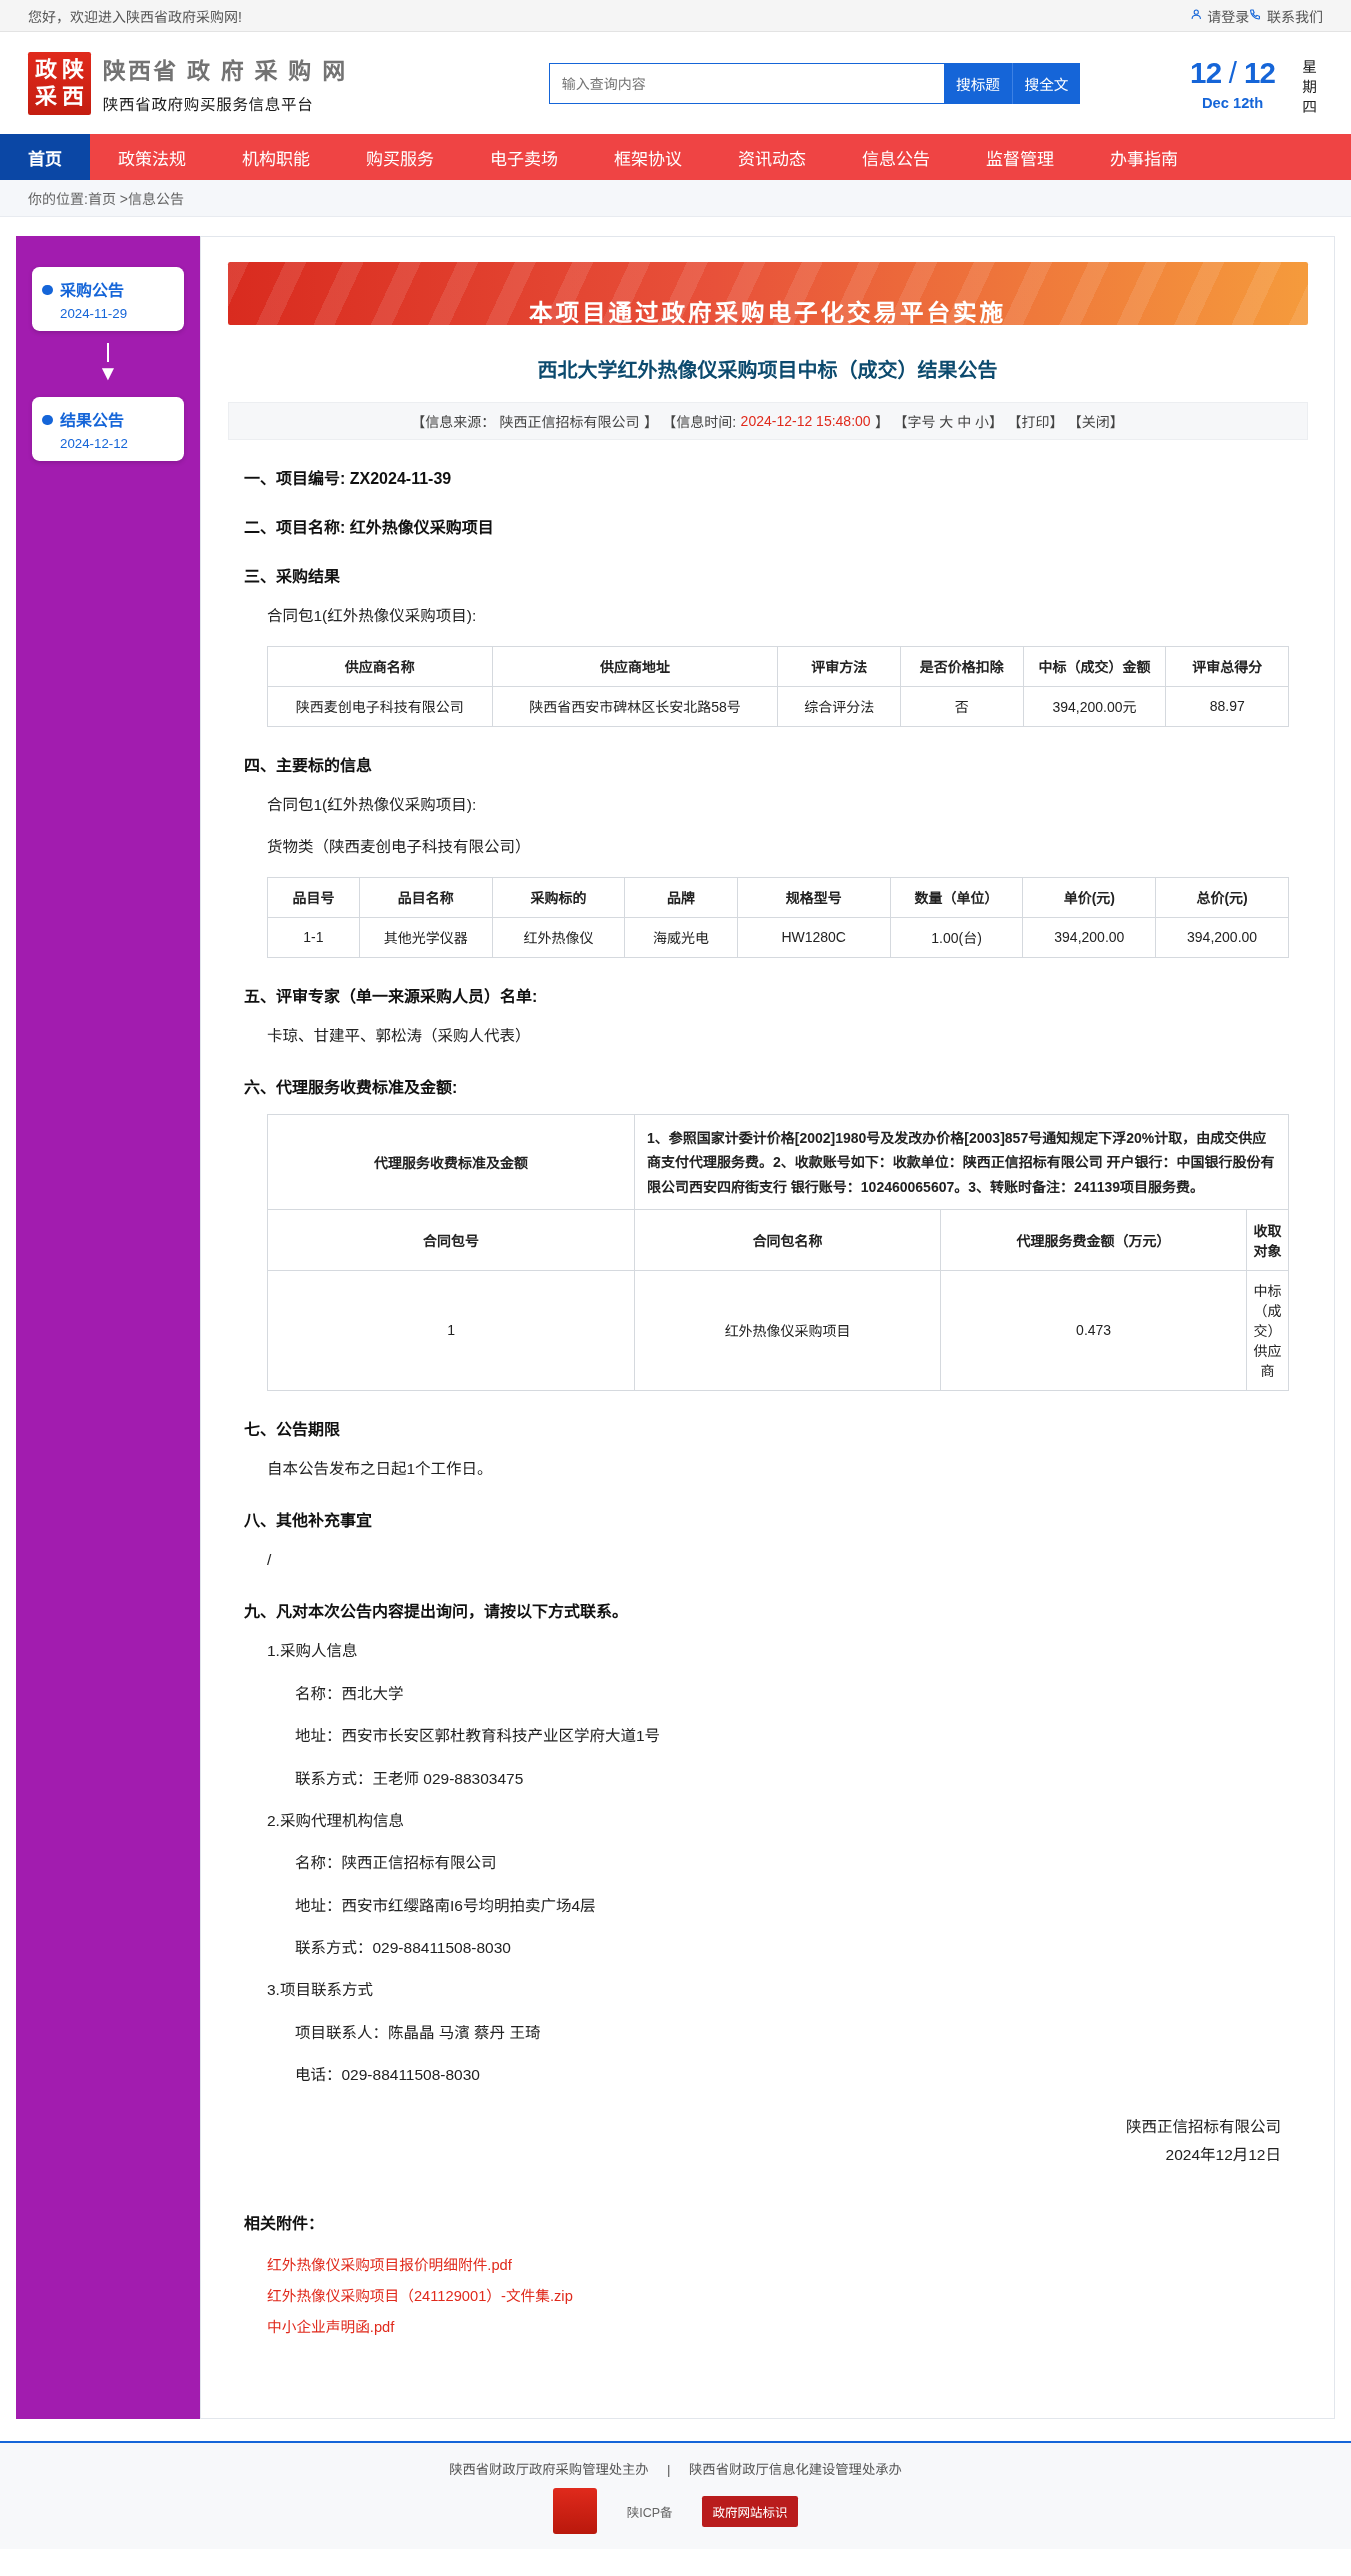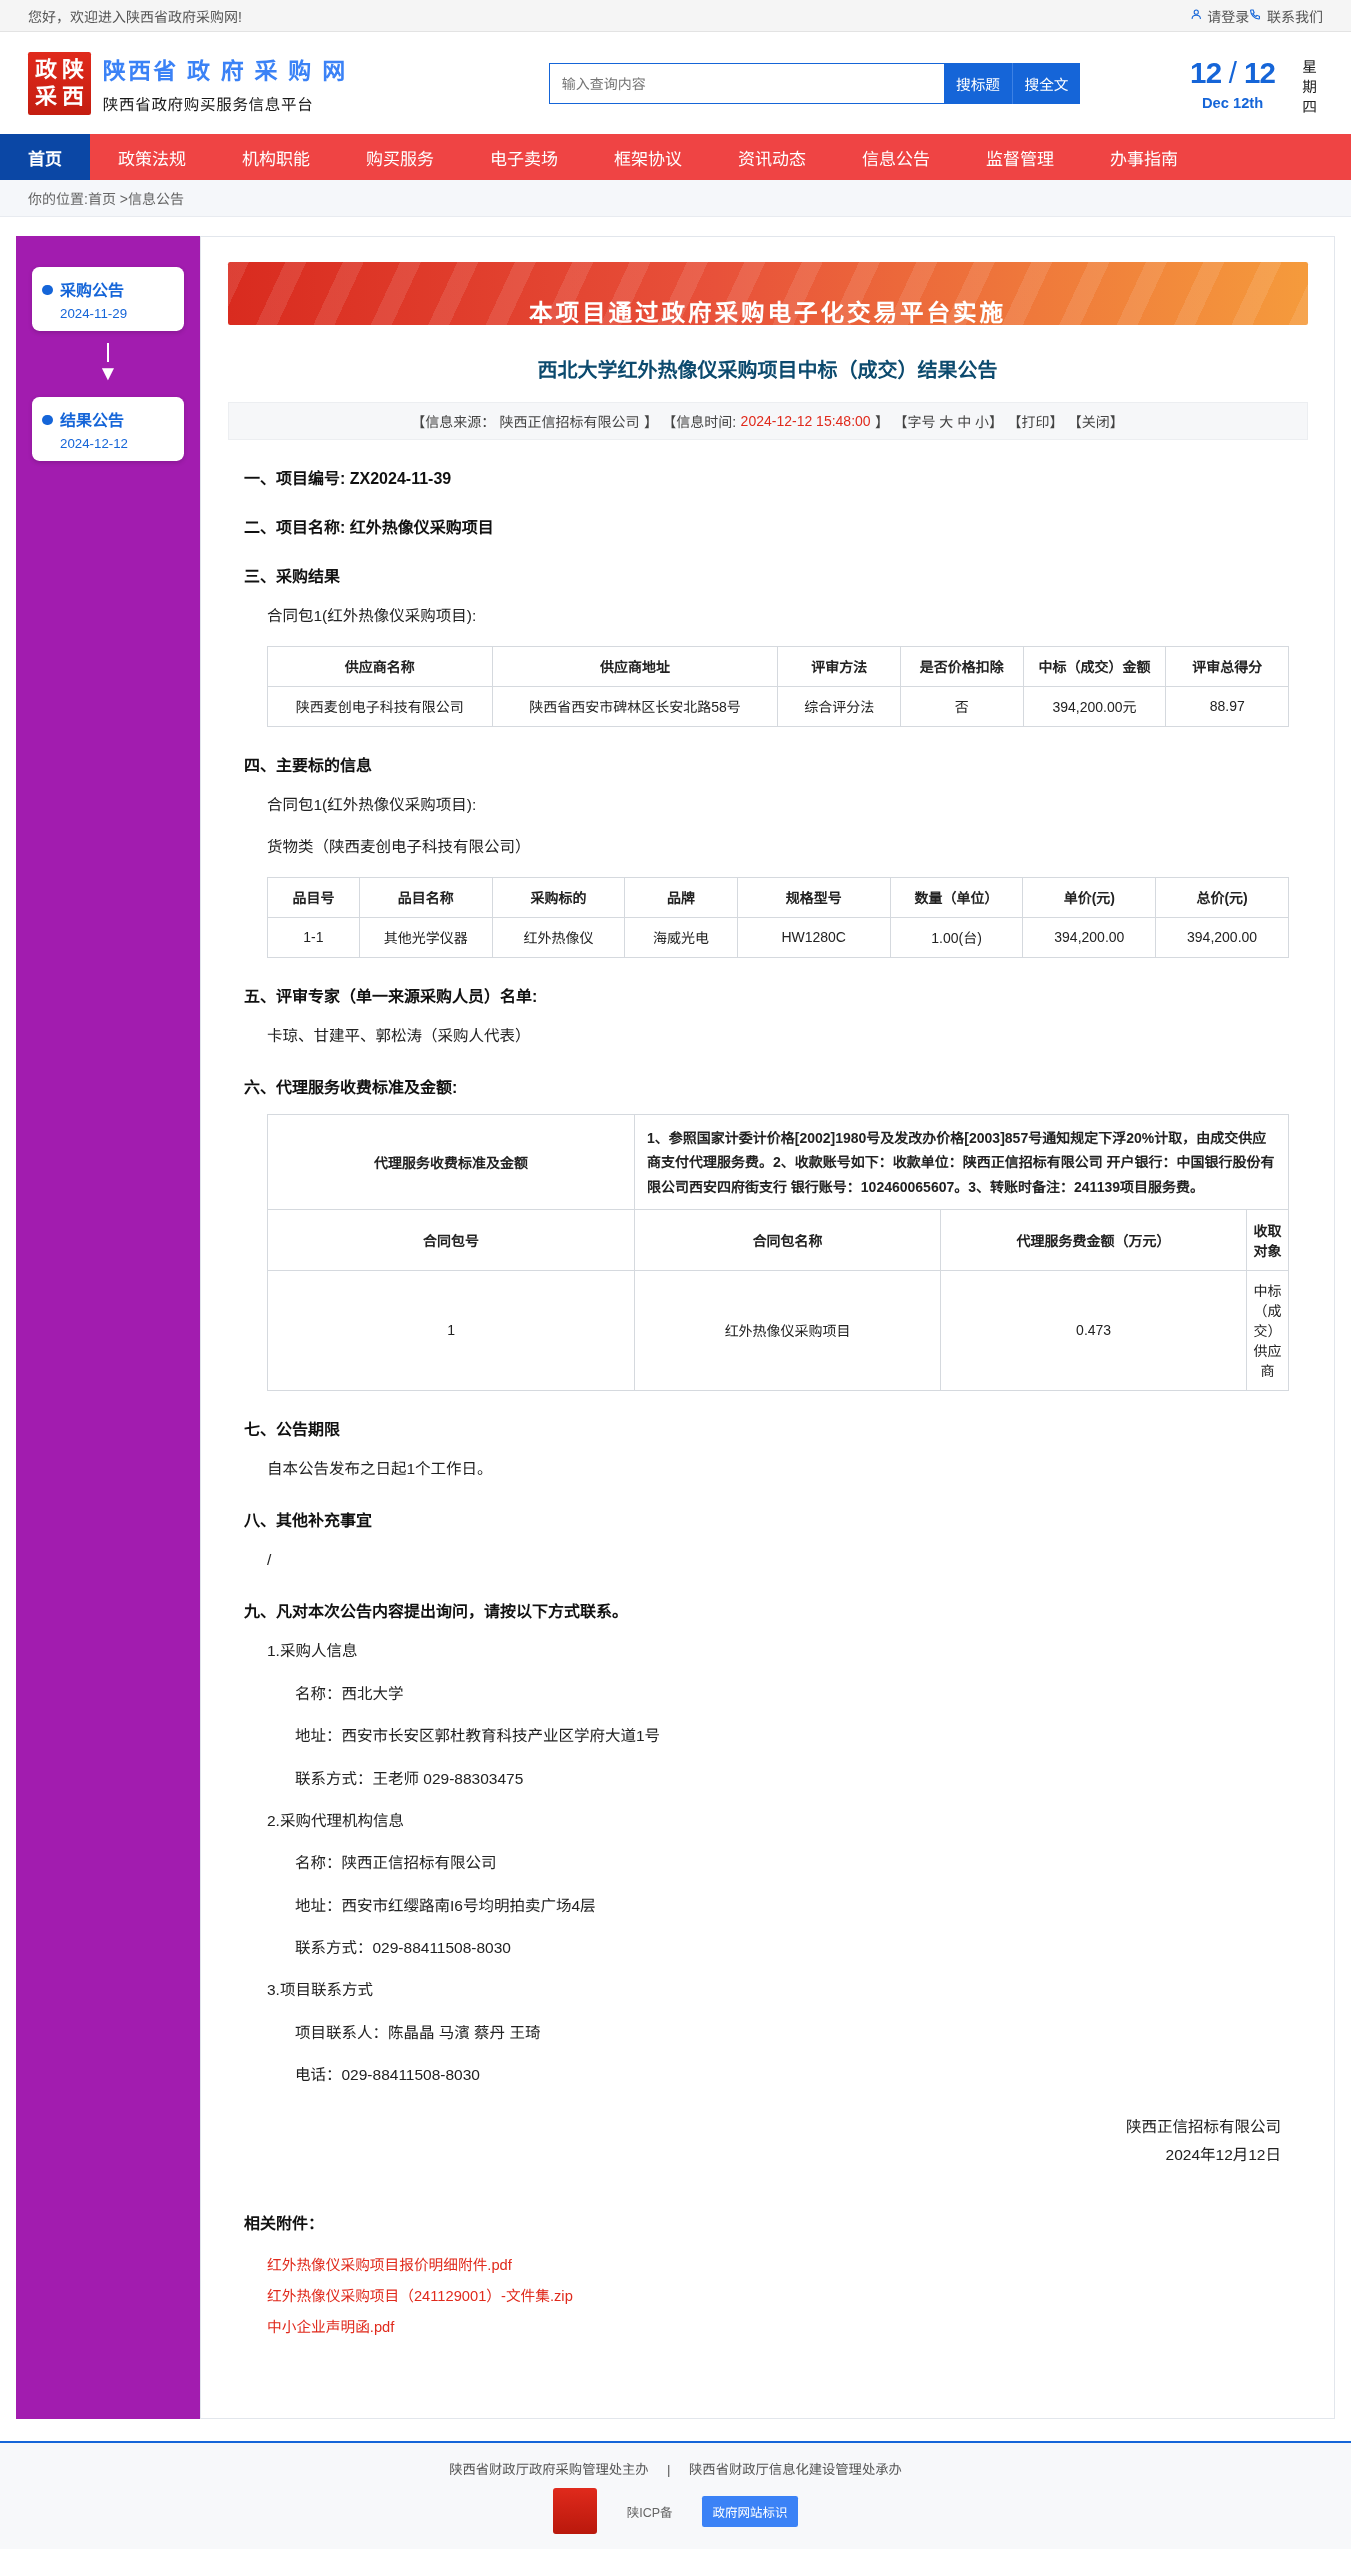--- a/index.html
+++ b/index.html
@@ -46,21 +46,21 @@
     font-weight: bold;
     display: grid;
     grid-template-columns: 1fr 1fr;
     align-items: center;
     justify-items: center;
     line-height: 1.05;
     border-radius: 2.2px;
     letter-spacing: 0;
     padding: 4.4px;
   }
-  .logo-text .l1 { font-size: 23px; color: #3b82f6; font-weight: bold; letter-spacing: 2.2px; }
+  .logo-text .l1 { font-size: 23px; color: #737373; font-weight: bold; letter-spacing: 2.2px; }
   .logo-text .l2 { font-size: 15.5px; color: #1a1a1a; margin-top: 6.6px; letter-spacing: 0.7px; }
 
   .search-wrap {
     position: absolute;
     left: 549px;
     top: 31px;
     display: flex;
     align-items: stretch;
     height: 41px;
   }
@@ -301,21 +301,21 @@
     gap: 29.5px;
     padding-bottom: 7.4px;
   }
   .f-badge {
     width: 44px; height: 46px;
     background: linear-gradient(#e02a1c,#b9180c);
     border-radius: 2.9px;
   }
   .f-gov {
     display: flex; align-items: center; gap: 7.4px;
-    background: #3b82f6; color: #fff; font-size: 12.5px;
+    background: #b91c1c; color: #fff; font-size: 12.5px;
     padding: 5.9px 10.3px; border-radius: 2.2px;
   }
   .f-num { font-size: 12.5px; color: #666; }
 </style>
 </head>
 <body>
 
 <div class="topbar">
   <div class="welcome">您好，欢迎进入陕西省政府采购网!</div>
   <div class="right">

